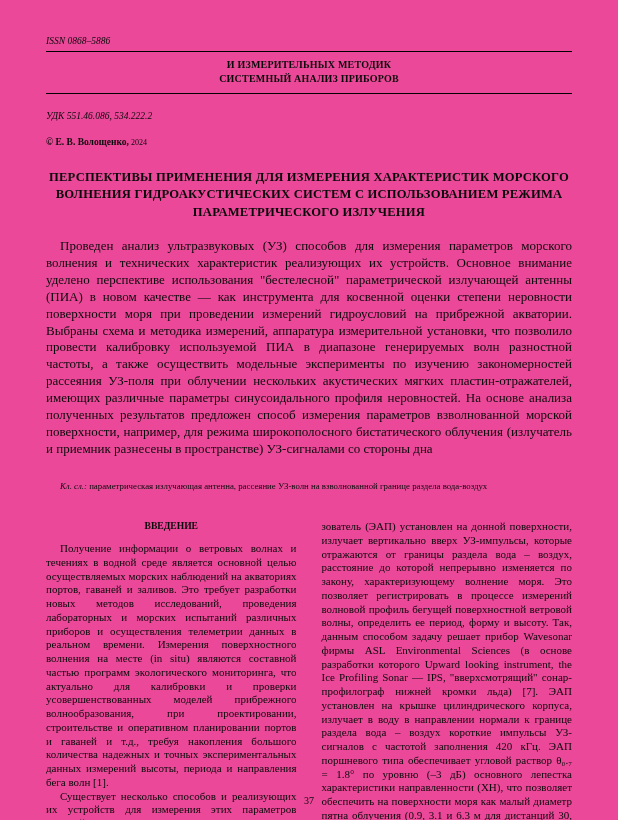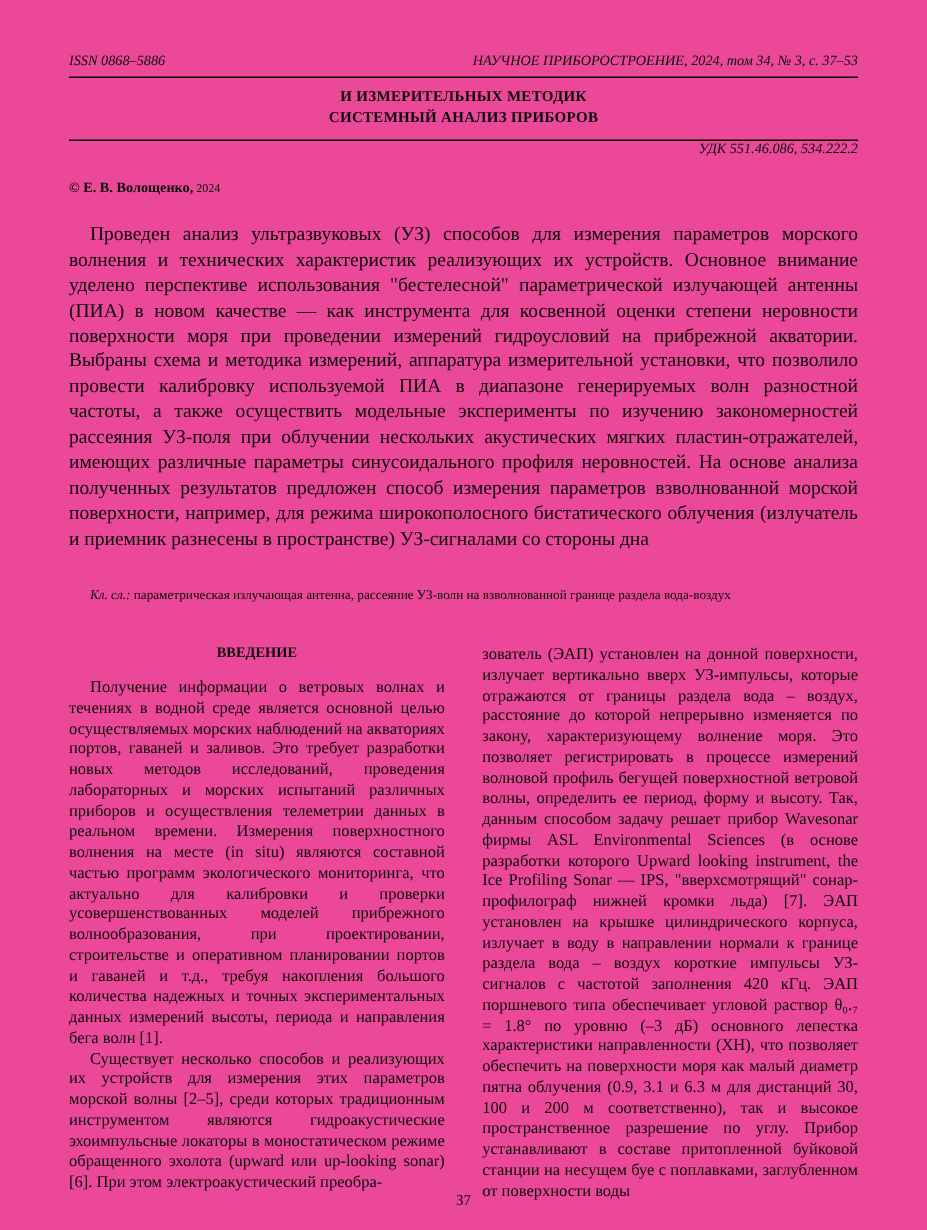--- a/index.html
+++ b/index.html
@@ -11,59 +11,59 @@
     font-family: "Liberation Serif", "DejaVu Serif", serif;
     color: #0a0a0a;
     position: relative;
     overflow: hidden;
     background: #ec4899;
   }
   .masthead { display: flex; justify-content: space-between; align-items: baseline; font-style: italic; font-size: 9.5px; }
   .rule { height: 0; border: 0; border-top: 1.4px solid #000; margin: 0; }
   .rule-top { margin-top: 5px; }
   .section-heading { text-align: center; font-weight: bold; font-size: 10px; line-height: 1.4; margin: 6px 0 7px; letter-spacing: 0.2px; }
-  .udk { font-style: italic; font-size: 9.5px; margin-top: 1px; text-align: right; }
+  .udk { font-style: italic; font-size: 9.5px; margin-top: 17px; }
   .copyright { margin-top: 16px; font-size: 9.5px; font-weight: bold; }
   .copyright .year { font-weight: normal; font-size: 8px; }
   .title { font-size: 12.6px; font-weight: bold; text-align: center; line-height: 1.38; margin: 22px 2px 0; letter-spacing: 0.2px; }
   .abstract { font-size: 13px; line-height: 1.3; text-align: justify; margin: 17px 0 0; text-indent: 14px; }
   .keywords { font-size: 8.8px; line-height: 1.3; text-align: justify; margin: 23px 0 0; text-indent: 14px; }
   .kw-label { font-style: italic; }
   .columns { display: flex; gap: 25px; margin-top: 28px; }
   .col { flex: 1; min-width: 0; }
   .intro-heading { font-size: 9.6px; font-weight: bold; text-align: center; margin: 0 0 11px; }
   .body-p { font-size: 11px; line-height: 1.25; text-align: justify; margin: 0; }
   .body-p.indent { text-indent: 14px; }
   .page-number { position: absolute; bottom: 14px; left: 0; right: 0; text-align: center; font-size: 10px; }
 </style>
 </head>
 <body>
 
 <div class="page">
 
   <div class="masthead">
     <span>ISSN 0868–5886</span>
-    <span>НАУЧНОЕ ПРИБОРОСТРОЕНИЕ, 2024, том 34, № 3, с. 37–53</span>
   </div>
 
   <hr class="rule rule-top">
 
   <div class="section-heading">
     <div>И ИЗМЕРИТЕЛЬНЫХ МЕТОДИК</div>
     <div>СИСТЕМНЫЙ АНАЛИЗ ПРИБОРОВ</div>
   </div>
 
   <hr class="rule">
 
   <div class="udk">УДК 551.46.086, 534.222.2</div>
 
   <div class="copyright">
     <span>© Е. В. Волощенко,</span><span class="year"> 2024</span>
   </div>
 
+  <h1 class="title">ПЕРСПЕКТИВЫ ПРИМЕНЕНИЯ ДЛЯ ИЗМЕРЕНИЯ ХАРАКТЕРИСТИК МОРСКОГО ВОЛНЕНИЯ ГИДРОАКУСТИЧЕСКИХ СИСТЕМ С ИСПОЛЬЗОВАНИЕМ РЕЖИМА ПАРАМЕТРИЧЕСКОГО ИЗЛУЧЕНИЯ</h1>
 
   <p class="abstract">Проведен анализ ультразвуковых (УЗ) способов для измерения параметров морского волнения и технических характеристик реализующих их устройств. Основное внимание уделено перспективе использования "бестелесной" параметрической излучающей антенны (ПИА) в новом качестве — как инструмента для косвенной оценки степени неровности поверхности моря при проведении измерений гидроусловий на прибрежной акватории. Выбраны схема и методика измерений, аппаратура измерительной установки, что позволило провести калибровку используемой ПИА в диапазоне генерируемых волн разностной частоты, а также осуществить модельные эксперименты по изучению закономерностей рассеяния УЗ-поля при облучении нескольких акустических мягких пластин-отражателей, имеющих различные параметры синусоидального профиля неровностей. На основе анализа полученных результатов предложен способ измерения параметров взволнованной морской поверхности, например, для режима широкополосного бистатического облучения (излучатель и приемник разнесены в пространстве) УЗ-сигналами со стороны дна</p>
 
   <p class="keywords">
     <span class="kw-label">Кл. сл.:</span><span> параметрическая излучающая антенна, рассеяние УЗ-волн на взволнованной границе раздела вода-воздух</span>
   </p>
 
   <div class="columns">
     <div class="col">
       <h2 class="intro-heading">ВВЕДЕНИЕ</h2>

